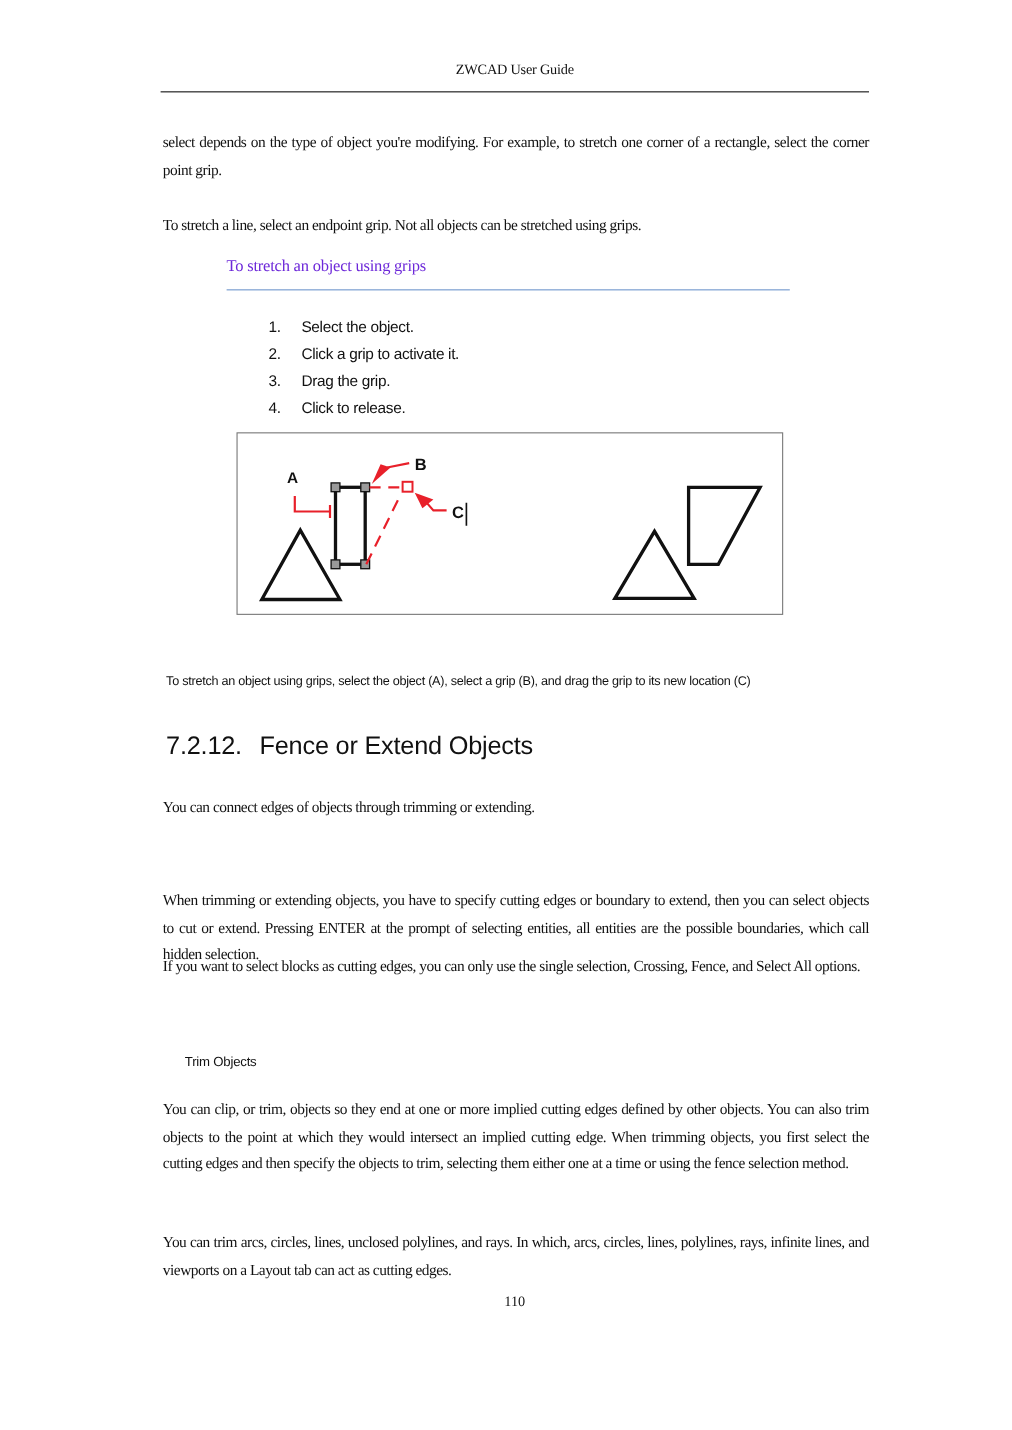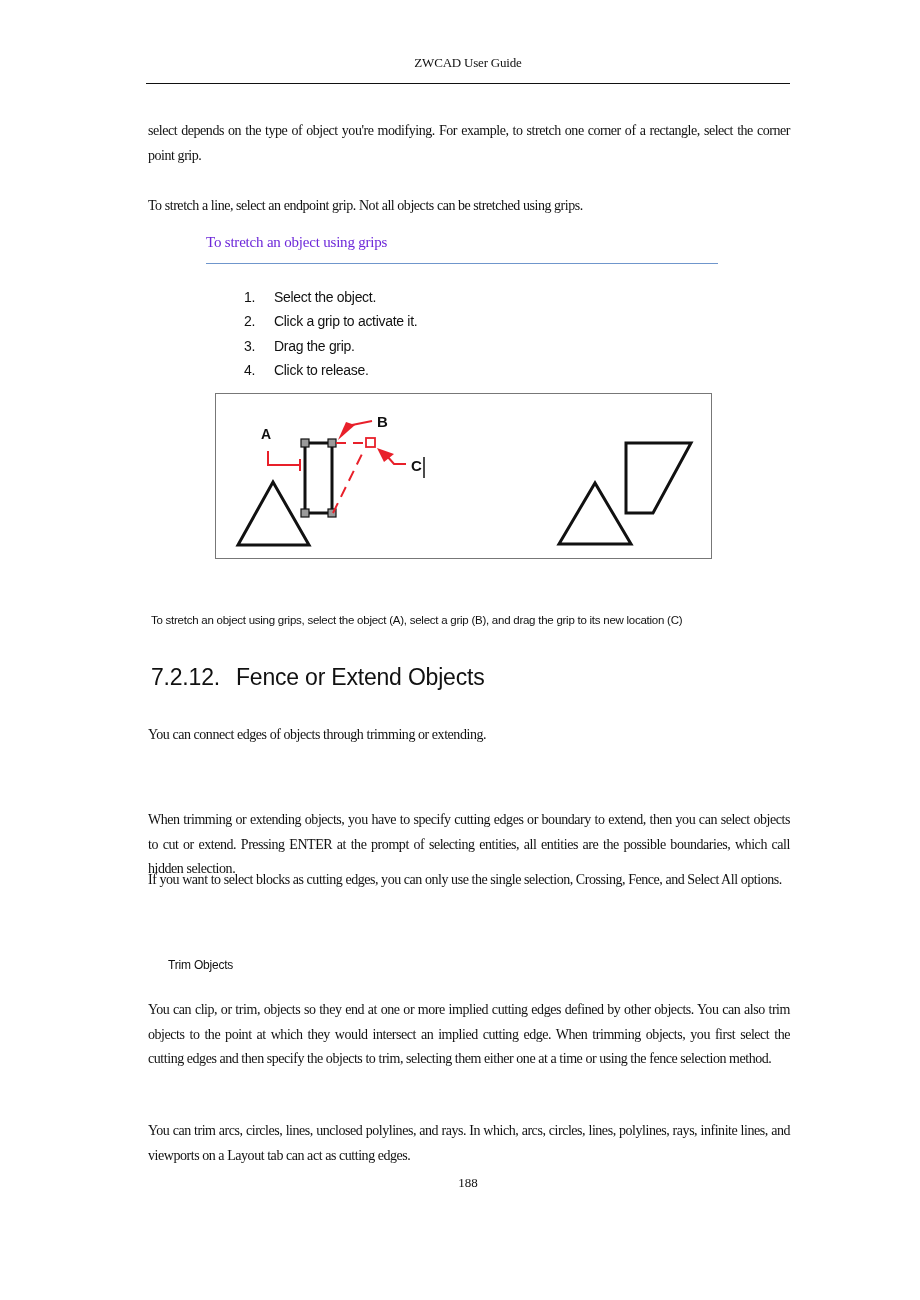--- a/index.html
+++ b/index.html
@@ -177,13 +177,13 @@
 
 <p class="abs para serif" style="top:723px; margin:0;">You can connect edges of objects through trimming or extending.</p>
 <p class="abs para serif" style="top:808px; margin:0;">When trimming or extending objects, you have to specify cutting edges or boundary to extend, then you can select objects to cut or extend. Pressing ENTER at the prompt of selecting entities, all entities are the possible boundaries, which call hidden selection.</p>
 <p class="abs para serif" style="top:868px; margin:0;">If you want to select blocks as cutting edges, you can only use the single selection, Crossing, Fence, and Select All options.</p>
 
 <h3 class="abs subheading sans">Trim Objects</h3>
 
 <p class="abs para serif" style="top:998px; margin:0;">You can clip, or trim, objects so they end at one or more implied cutting edges defined by other objects. You can also trim objects to the point at which they would intersect an implied cutting edge. When trimming objects, you first select the cutting edges and then specify the objects to trim, selecting them either one at a time or using the fence selection method.</p>
 <p class="abs para serif" style="top:1119px; margin:0;">You can trim arcs, circles, lines, unclosed polylines, and rays. In which, arcs, circles, lines, polylines, rays, infinite lines, and viewports on a Layout tab can act as cutting edges.</p>
 
-<div class="abs page-num serif">188</div>
+<div class="abs page-num serif">110</div>
 
 </body></html>

